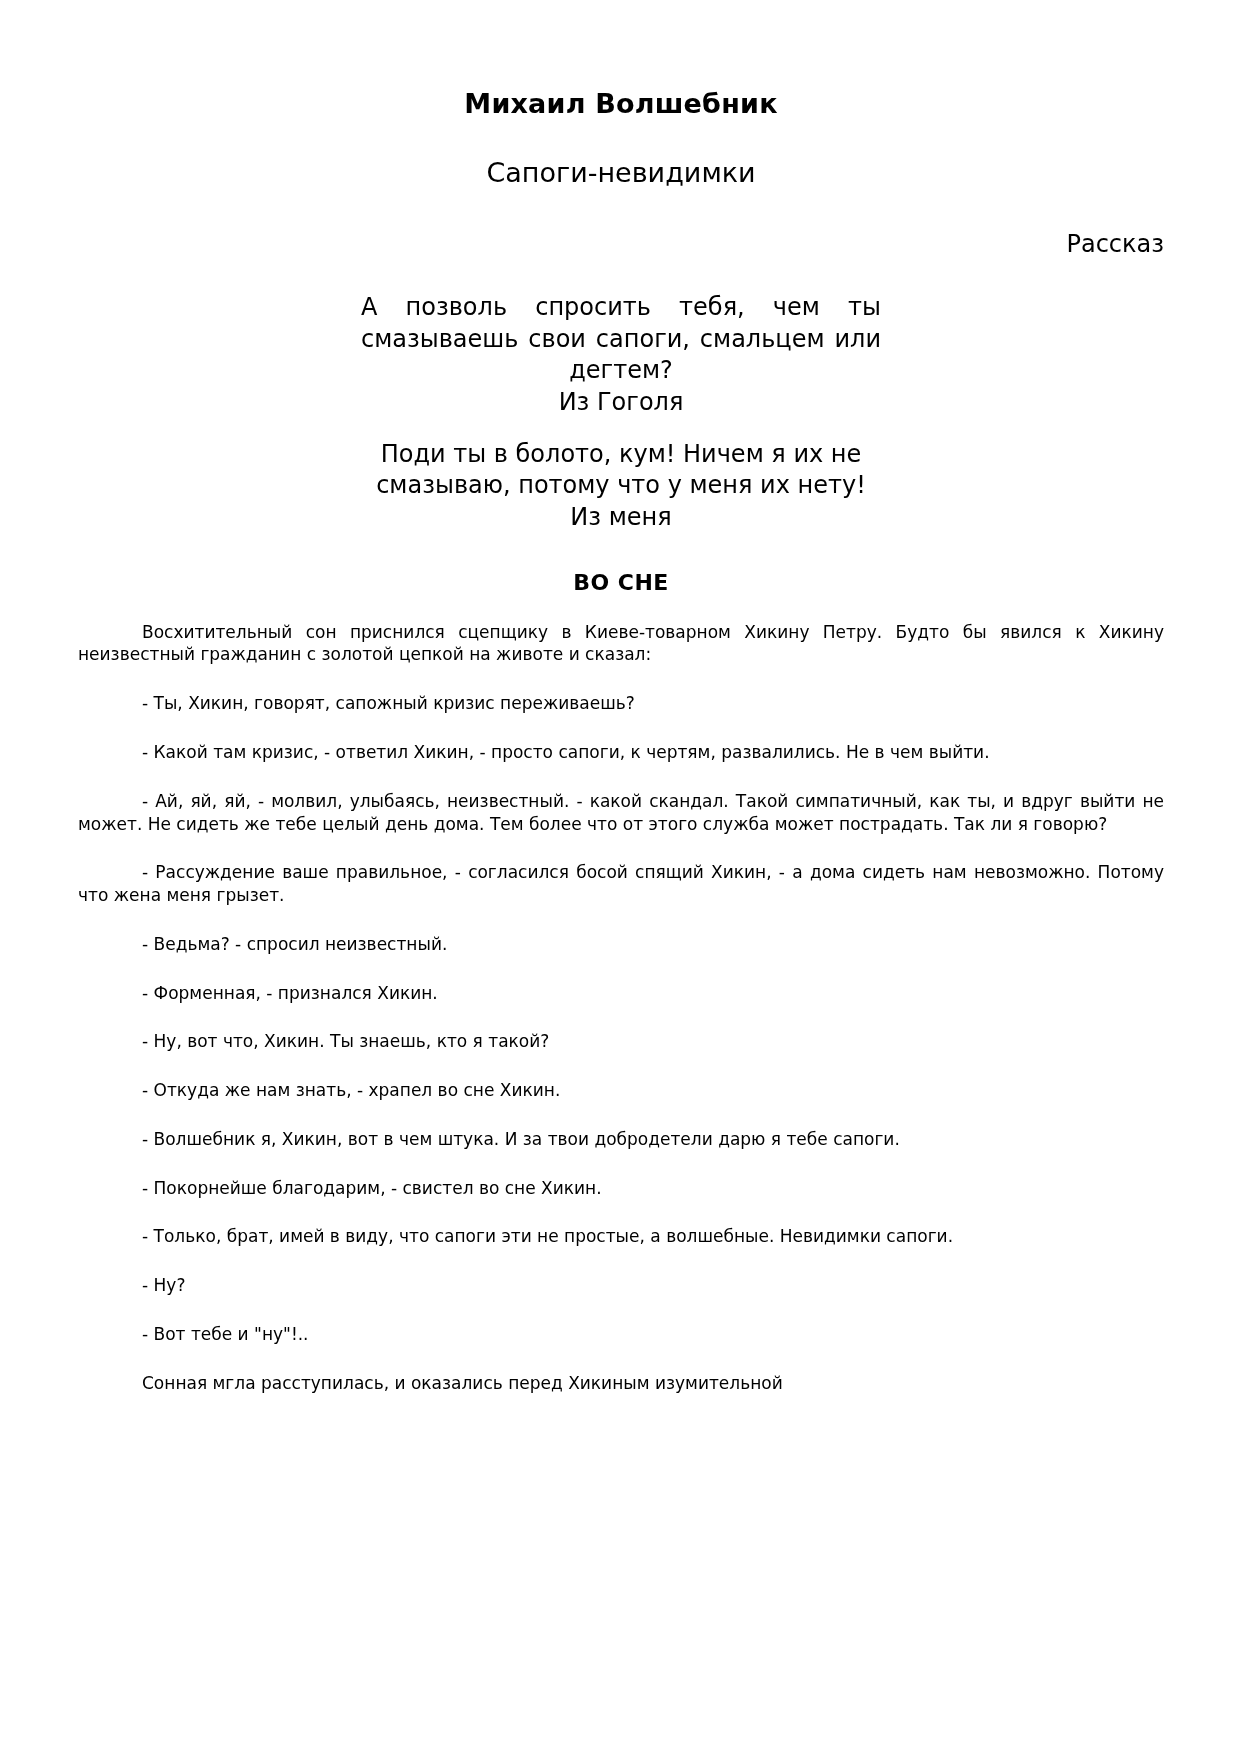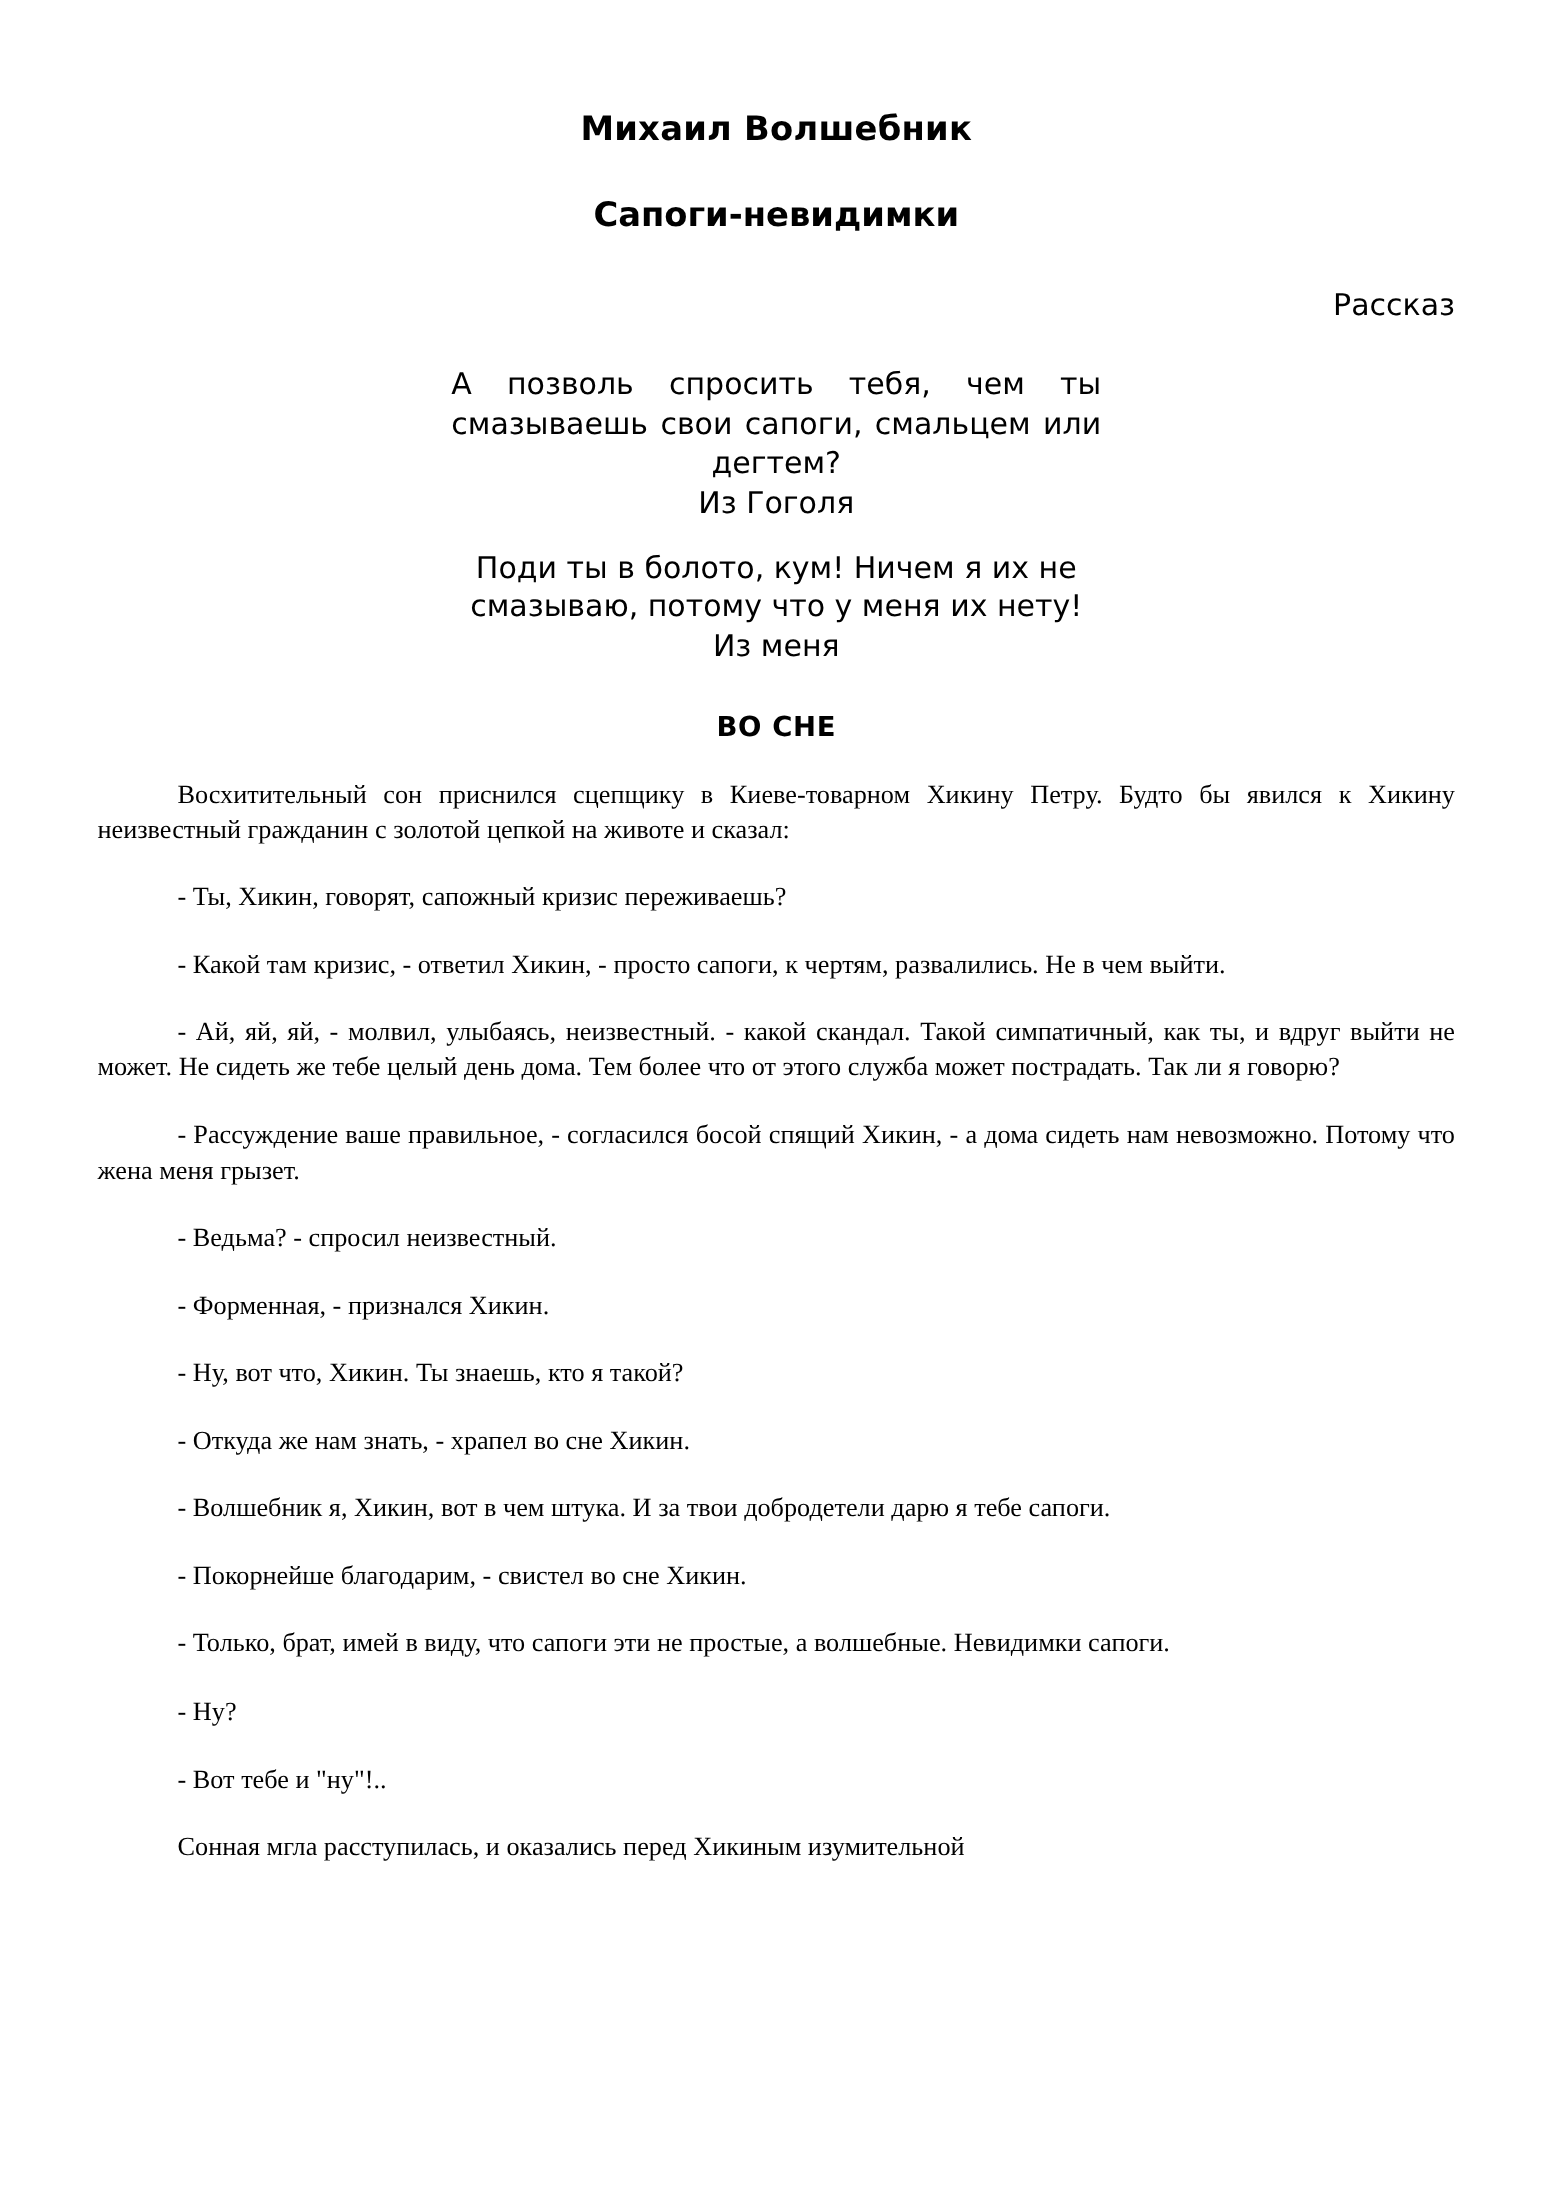--- a/index.html
+++ b/index.html
@@ -22,21 +22,21 @@
   }
   .author {
     text-align: center;
     font-weight: bold;
     font-size: 27px;
     letter-spacing: 0.2px;
     margin: 14px 0 0 0;
   }
   .title {
     text-align: center;
-    font-weight: bold;
+    font-weight: normal;
     font-size: 27px;
     margin: 38px 0 0 0;
   }
   .genre {
     text-align: right;
     font-size: 24px;
     margin: 42px 0 16px 0;
   }
   .epigraph {
     width: 520px;
@@ -59,27 +59,26 @@
     text-align: center;
   }
   .section-head {
     text-align: center;
     font-weight: bold;
     font-size: 22px;
     margin: 36px 0 0 0;
     letter-spacing: 0.5px;
   }
   p.body {
-    font-size: 21px;
+    font-size: 17px;
     line-height: 1.34;
     text-align: justify;
     margin: 26px 0 0 0;
     text-indent: 64px;
     hyphens: none;
-    font-family: Liberation Serif, serif;
   }
   p.body:last-child {
     margin-bottom: 0;
   }
 </style>
 </head>
 <body>
 
 <div class="page">
 

